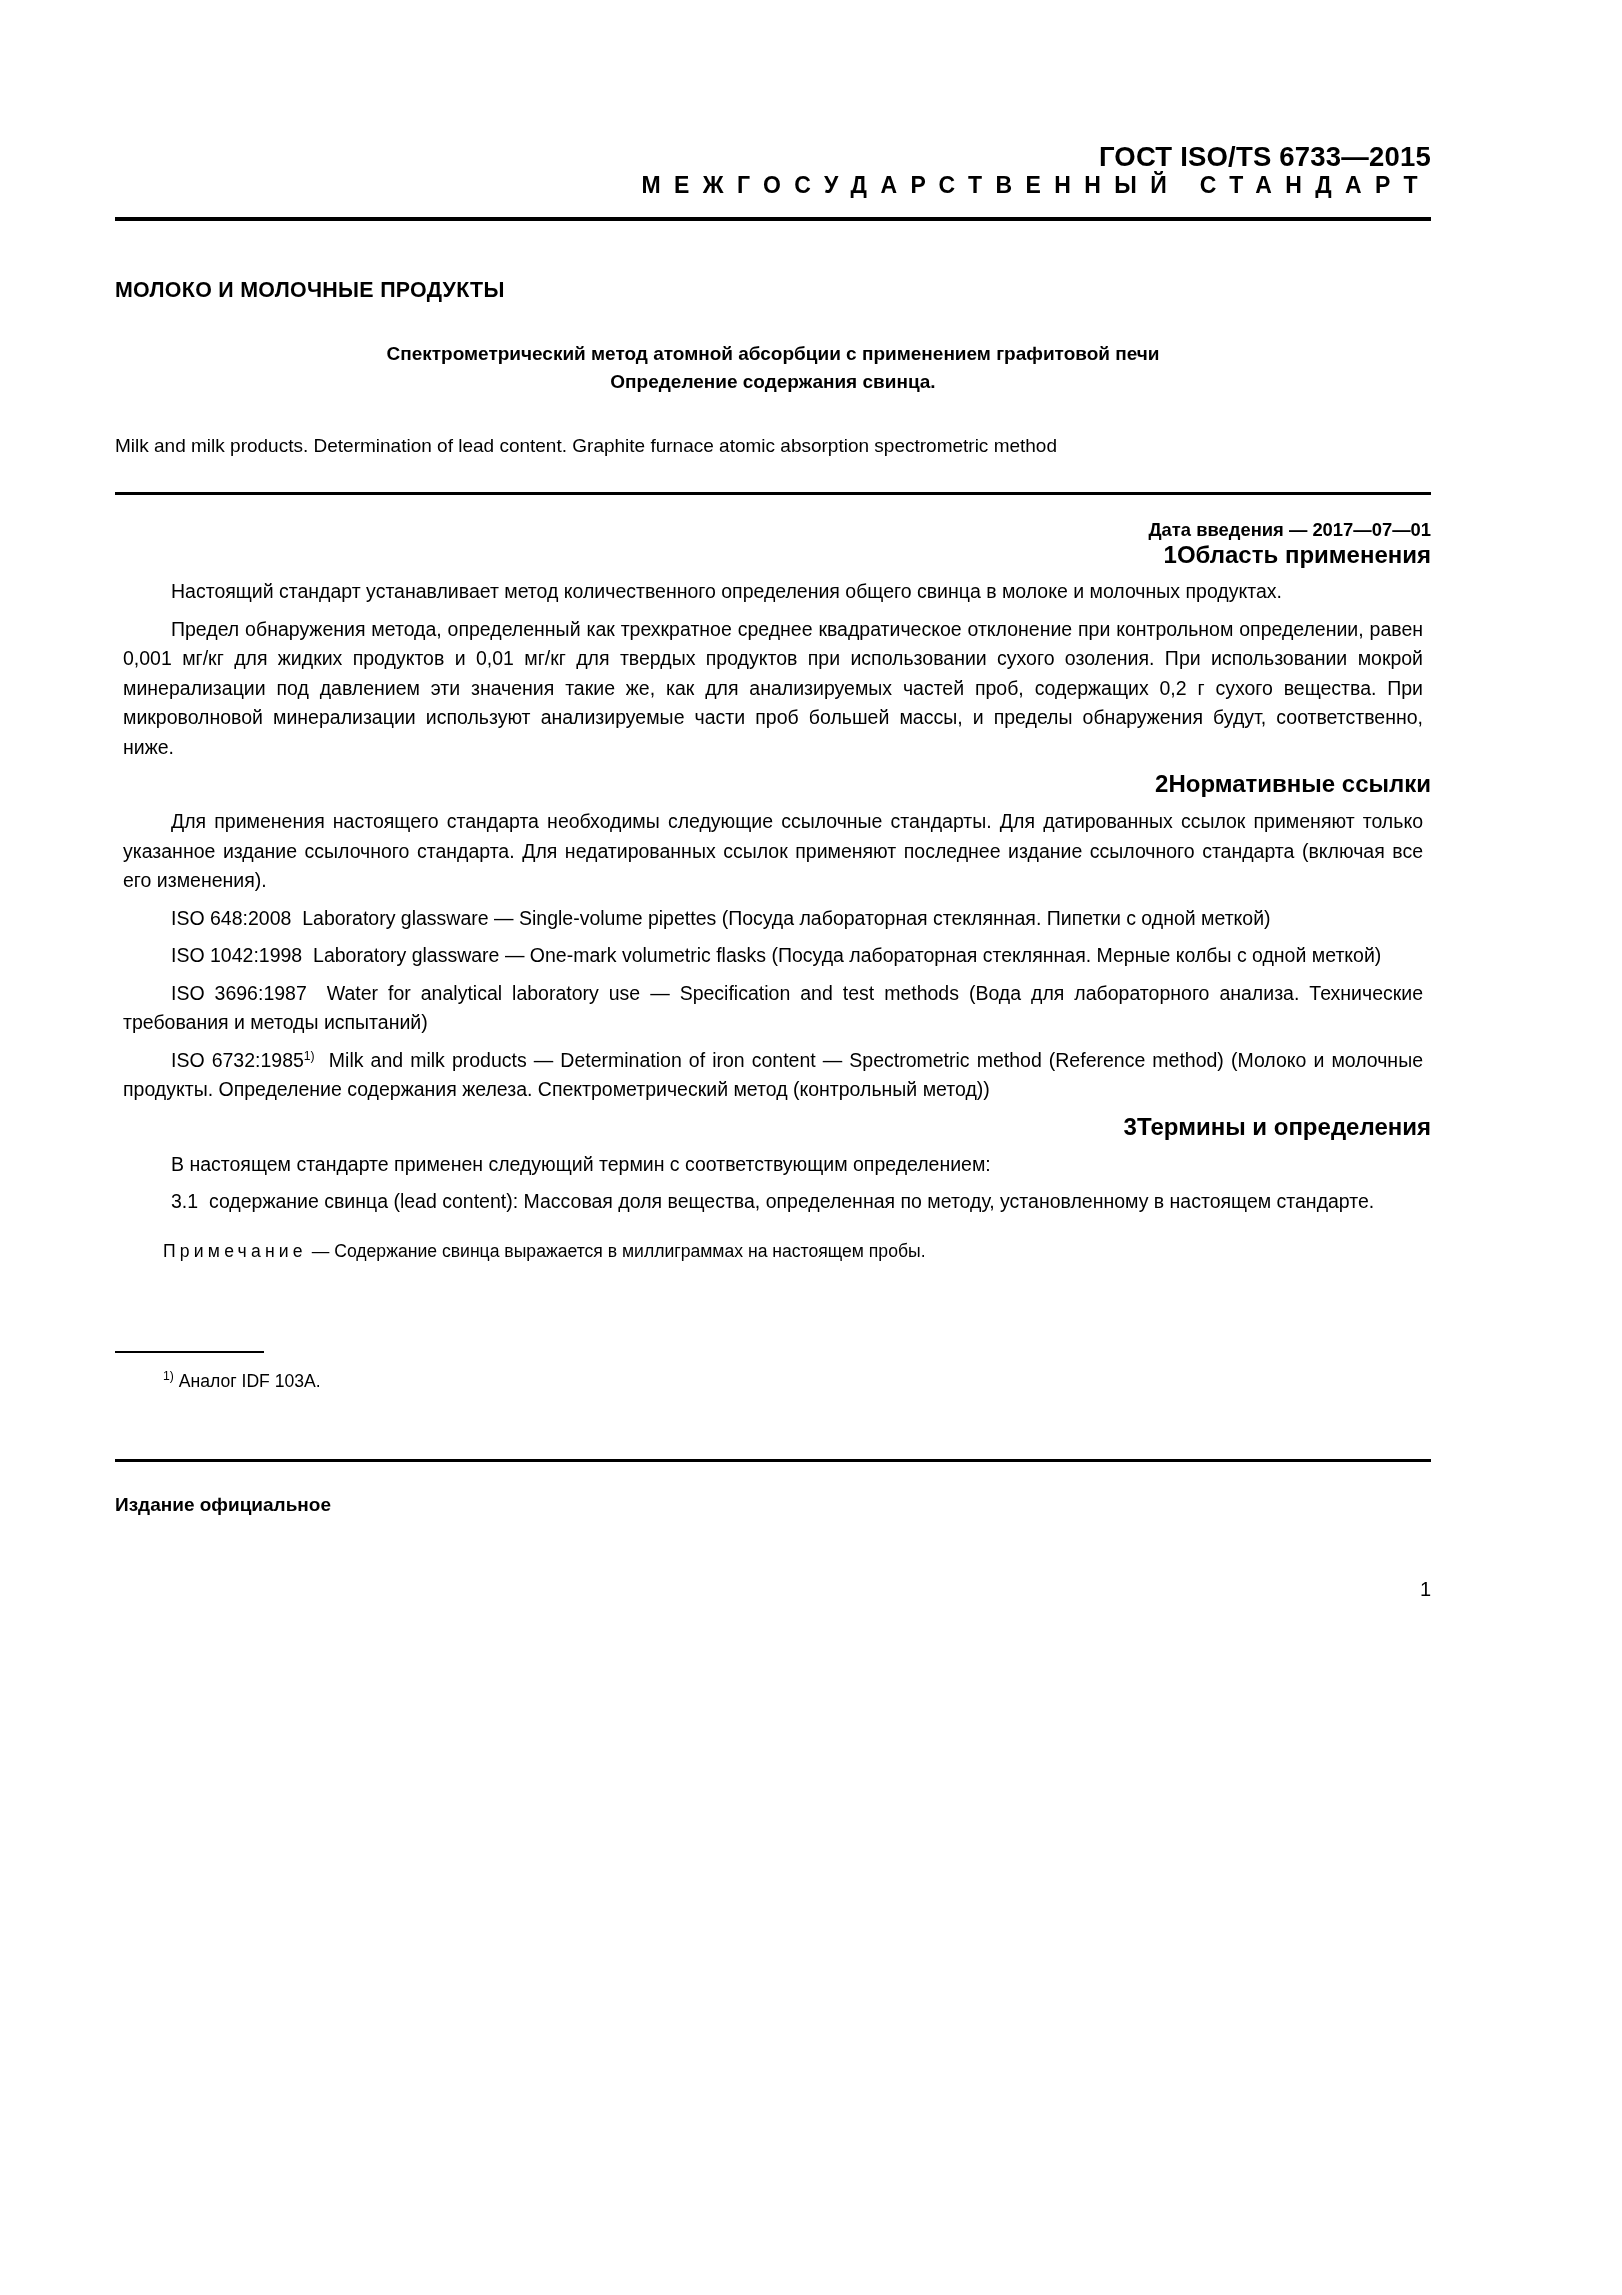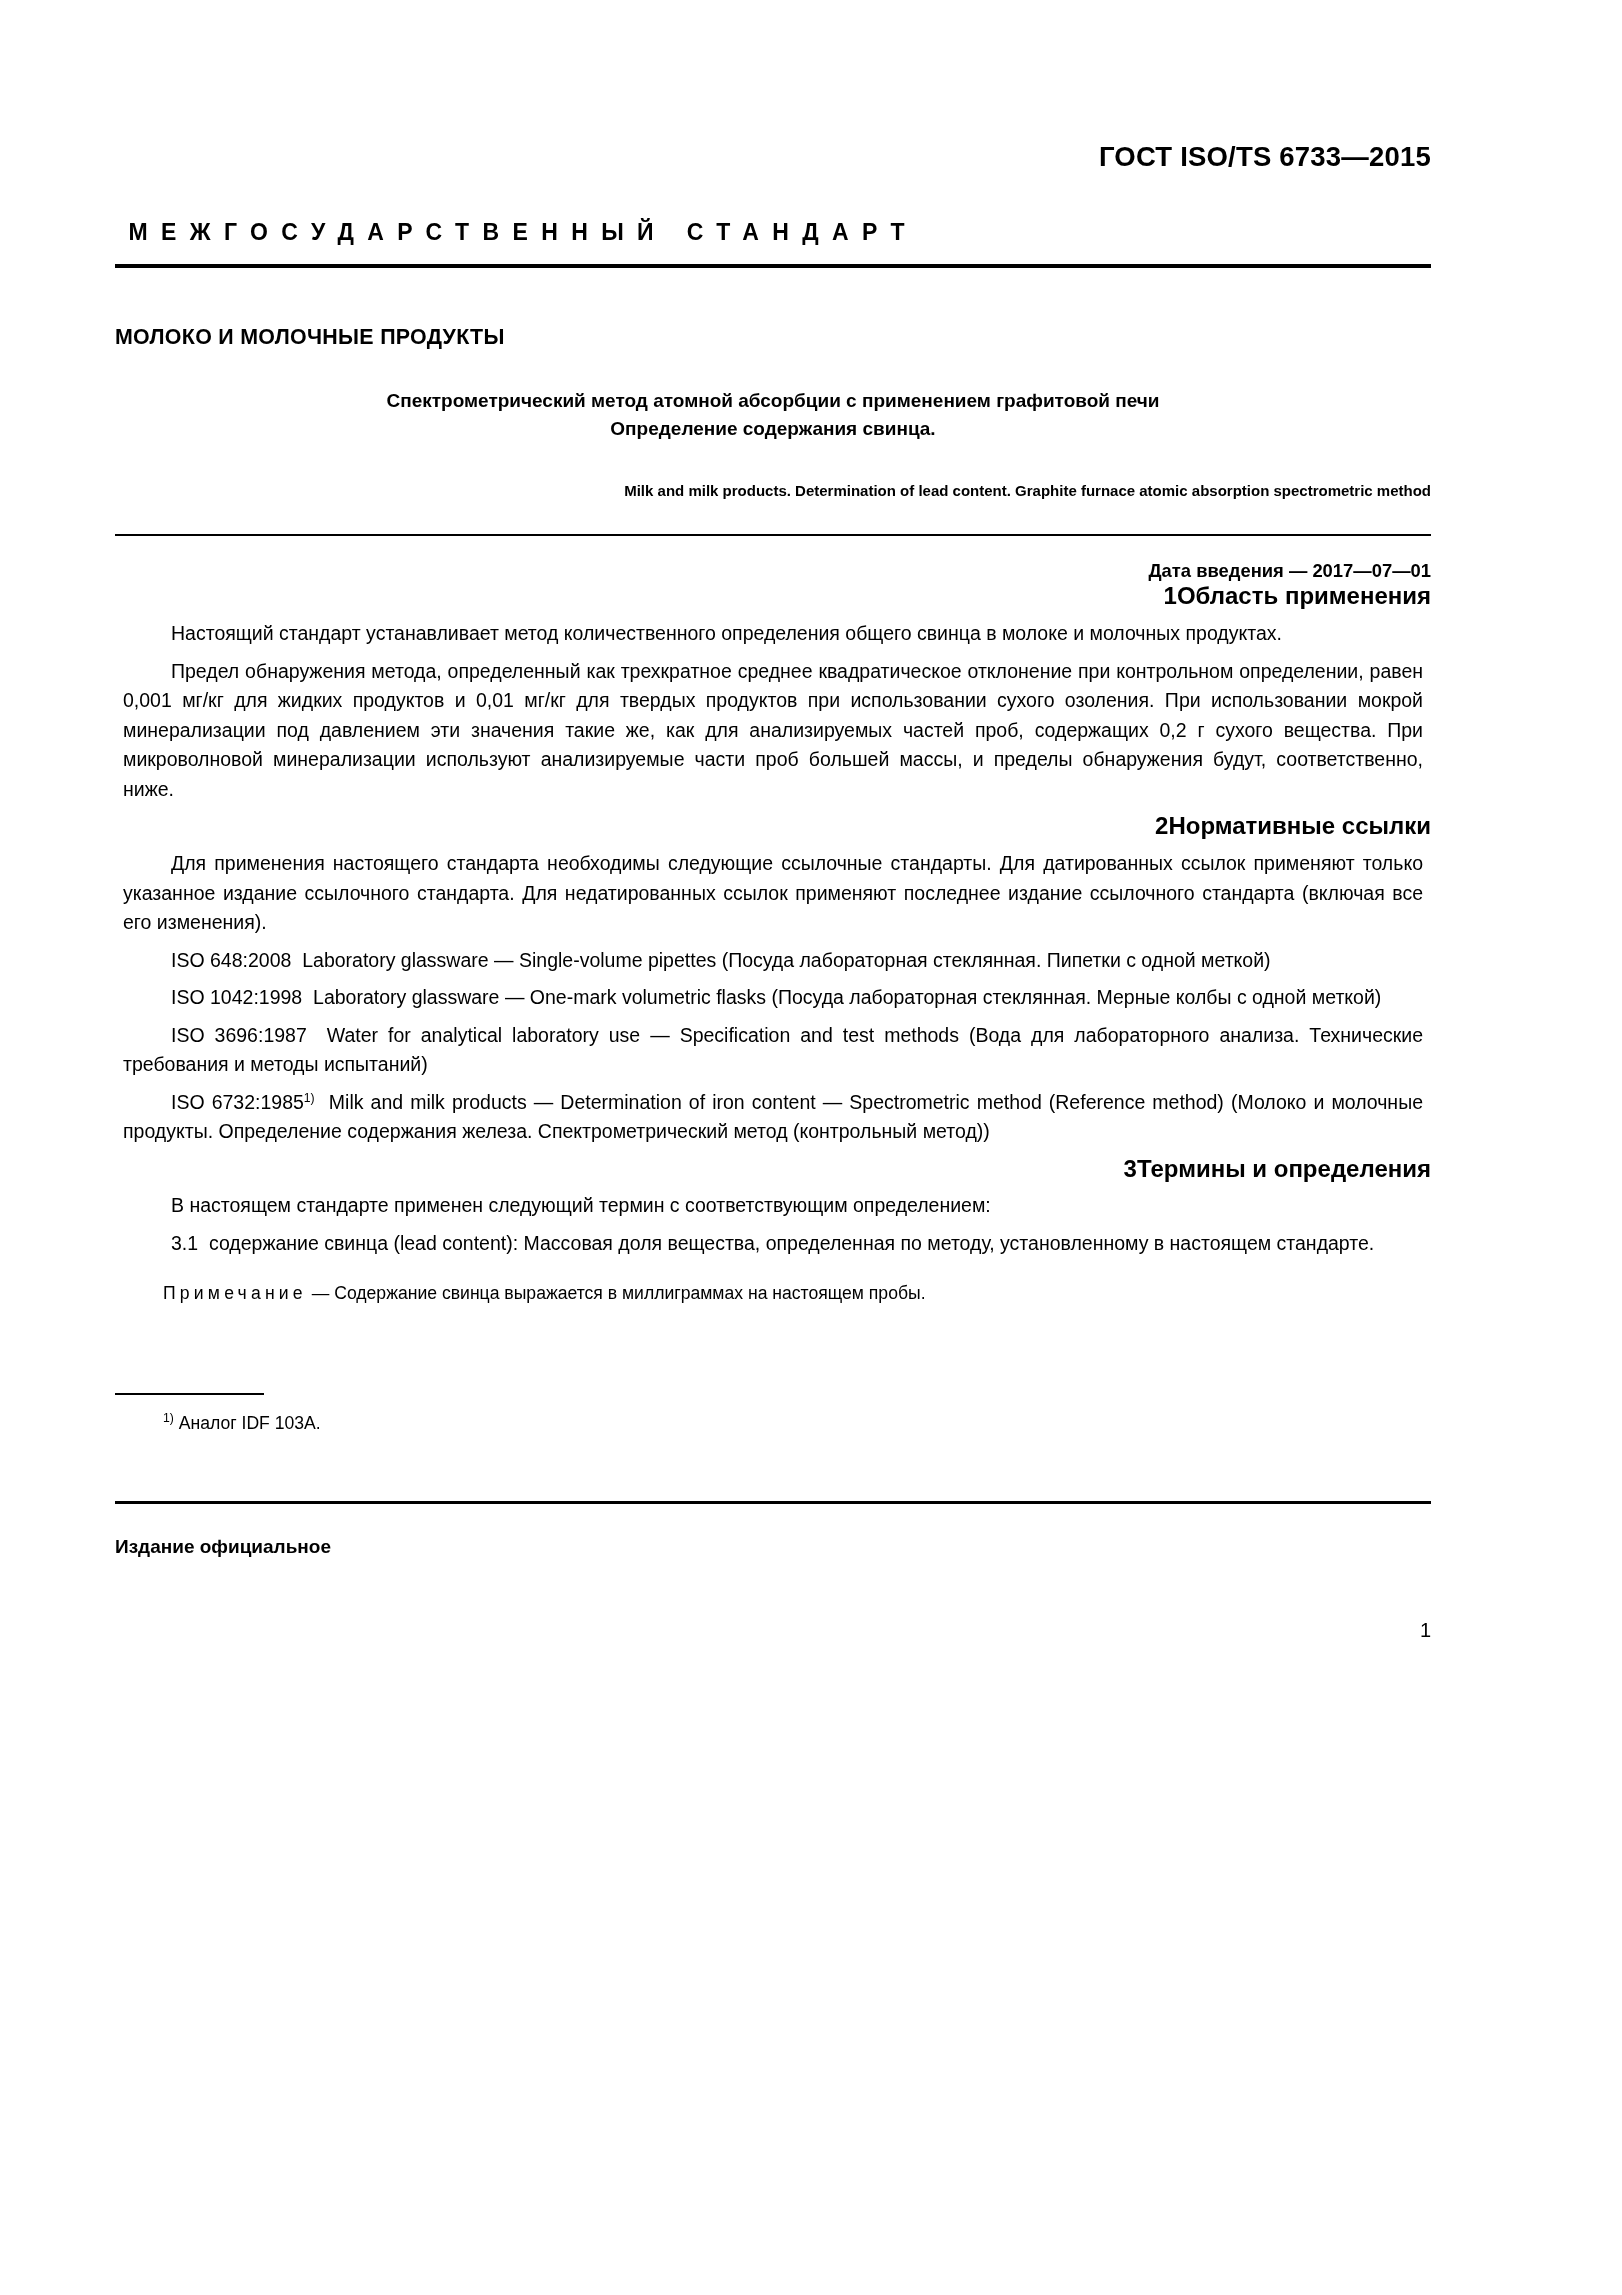--- a/index.html
+++ b/index.html
@@ -32,22 +32,21 @@
   
   .doc-code {
     text-align: right;
     font-size: 27.5px;
     font-weight: bold;
     letter-spacing: 0.2px;
     margin-top: 142px;
     line-height: 1.1;
   }
   .std-word {
-    margin-top: 47px;
-    text-align: left;
+    text-align: right;
     font-size: 23px;
     font-weight: bold;
     letter-spacing: 13.4px;
     text-indent: 13.4px;
     line-height: 1.15;
   }
   .rule-thick {
     margin-top: 18.4px;
     height: 3.8px;
     background: #000;
@@ -69,23 +68,23 @@
   }
   .title-sub {
     margin-top: 36px;
     text-align: center;
     font-size: 19px;
     font-weight: bold;
     line-height: 1.5;
   }
   .title-en {
     margin-top: 37px;
-    text-align: right;
-    font-size: 15px;
-    font-weight: bold;
+    text-align: left;
+    font-size: 19px;
+    font-weight: normal;
     line-height: 1.3;
   }
   .rule-wrap-2 {
     margin-top: 34px;
   }
 
   
   .intro-date {
     margin-top: 24px;
     text-align: right;

